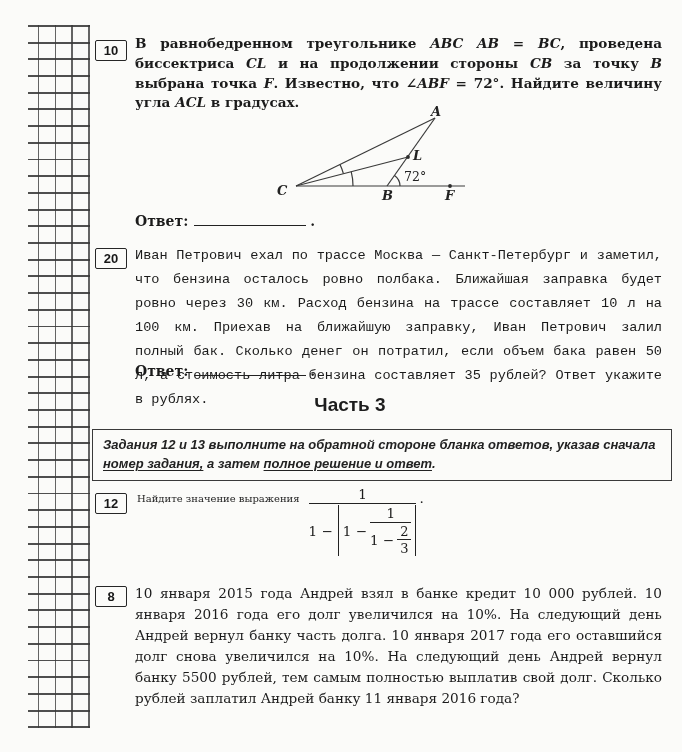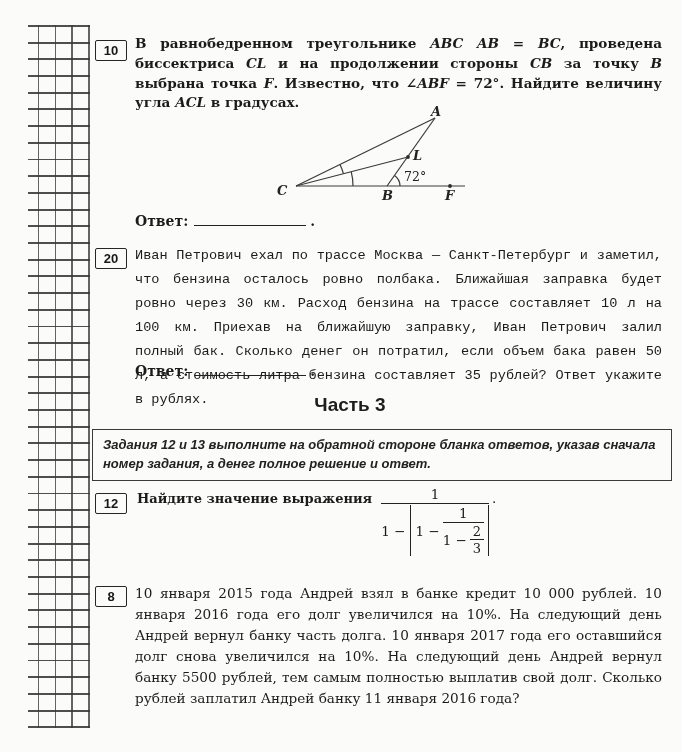--- a/index.html
+++ b/index.html
@@ -21,40 +21,40 @@
     font-family:"Liberation Sans",sans-serif;font-weight:bold;font-size:13px;color:#171717;
   }
   .ptext{
     margin:0 0 0 40px;width:527px;text-align:justify;
     font-size:13.6px;line-height:19.4px;
   }
   .lh20{line-height:19.8px;font-weight:bold;}
   .lh19{line-height:24px;font-family:Liberation Mono, monospace;}
   .lh186{line-height:21px;}
   .seg-i{font-style:italic;}
-  .seg-u{text-underline-offset:2px;}
+  .seg-u{text-decoration:underline;text-underline-offset:2px;}
   .answer{position:absolute;left:135px;font-size:14px;font-weight:bold;white-space:nowrap;text-align:right;}
   .ans-blank{display:inline-block;width:112px;height:13px;border-bottom:1.4px solid #222;margin:0 4px 0 6px;}
   .figure{position:absolute;left:268px;top:96px;}
   .figure text{font-family:"DejaVu Serif",serif;font-style:italic;font-weight:bold;font-size:13px;fill:#222;}
   .figure text.angle{font-style:normal;font-weight:normal;font-size:12.5px;}
   .part-title{
     position:absolute;top:394px;left:9px;width:682px;margin:0;text-align:center;
     font-family:"Liberation Sans",sans-serif;font-weight:bold;font-size:19px;color:#1d1d1d;
   }
   .instruction{
     position:absolute;left:92px;top:429px;width:580px;box-sizing:border-box;
     border:1.4px solid #3a3a3a;padding:5px 10px 7px 10px;background:transparent;
     font-family:"Liberation Sans",sans-serif;font-style:italic;font-weight:bold;
     font-size:13px;line-height:19px;color:#222;
   }
   
   .p12row{position:absolute;left:95px;top:486px;display:flex;align-items:flex-start;}
   .numbox-static{position:static;flex:0 0 30px;margin-top:7px;text-align:center;}
-  .lead{margin:3px 0 0 10px;font-size:13px;line-height:19.4px;font-weight:bold;}
+  .lead{margin:3px 0 0 10px;font-size:10px;line-height:19.4px;}
   .expr{margin-left:9px;font-size:13.5px;}
   .period{margin:3px 0 0 3px;font-size:13.6px;line-height:19.4px;}
   .frac{display:inline-block;vertical-align:top;text-align:center;}
   .frac .num{display:block;line-height:17px;padding:0 5px;border-bottom:1.4px solid #222;}
   .frac .den{display:flex;justify-content:center;align-items:center;padding-top:1px;}
   .mtok{white-space:pre;margin-right:3px;}
   .abs{
     display:flex;align-items:center;align-self:stretch;
     border-left:1.4px solid #222;border-right:1.4px solid #222;
     padding:0 4px;margin-left:2px;
@@ -103,21 +103,21 @@
     <div class="numbox" style="top:4px">20</div>
     <p class="ptext lh19"><span>Иван Петрович ехал по трассе Москва — Санкт-Петербург и заметил, что бензина осталось ровно полбака. Ближайшая заправка будет ровно через 30 км. Расход бензина на трассе составляет 10 л на 100 км. Приехав на ближайшую заправку, Иван Петрович залил полный бак. Сколько денег он потратил, если объем бака равен 50 л, а стоимость литра бензина составляет 35 рублей? Ответ укажите в рублях.</span></p>
   </section>
 
   <div class="answer" style="top:362px">
     <span>Ответ:</span><span class="ans-blank"></span><span>.</span>
   </div>
 
   <h2 class="part-title">Часть 3</h2>
 
-  <div class="instruction"><span>Задания 12 и 13 выполните на обратной стороне бланка ответов, указав сначала </span><span class="seg-u">номер задания,</span><span> а денег </span><span class="seg-u">полное решение и ответ</span><span>.</span></div>
+  <div class="instruction"><span>Задания 12 и 13 выполните на обратной стороне бланка ответов, указав сначала </span><span class="seg-u">номер задания,</span><span> а затем </span><span class="seg-u">полное решение и ответ</span><span>.</span></div>
 
   <div class="p12row">
     <div class="numbox numbox-static">12</div>
     <span class="lead">Найдите значение выражения</span>
     <span class="expr">
       <span class="frac">
         <span class="num">1</span>
         <span class="den">
           <span class="mtok">1 −</span>
           <span class="abs">

